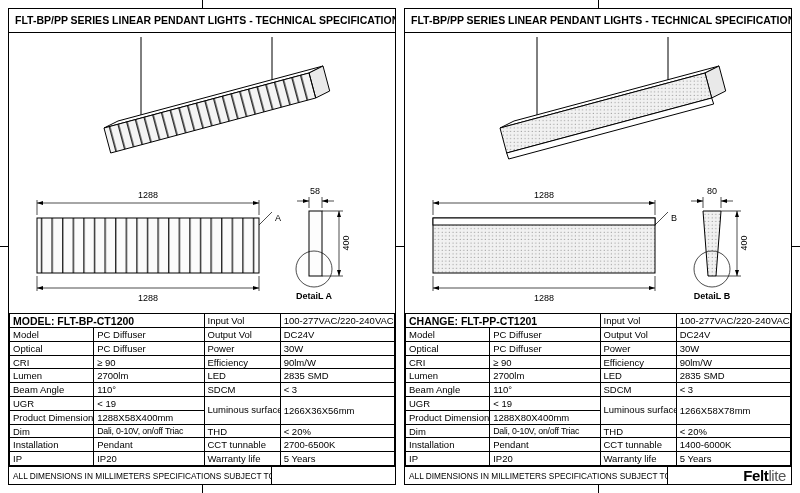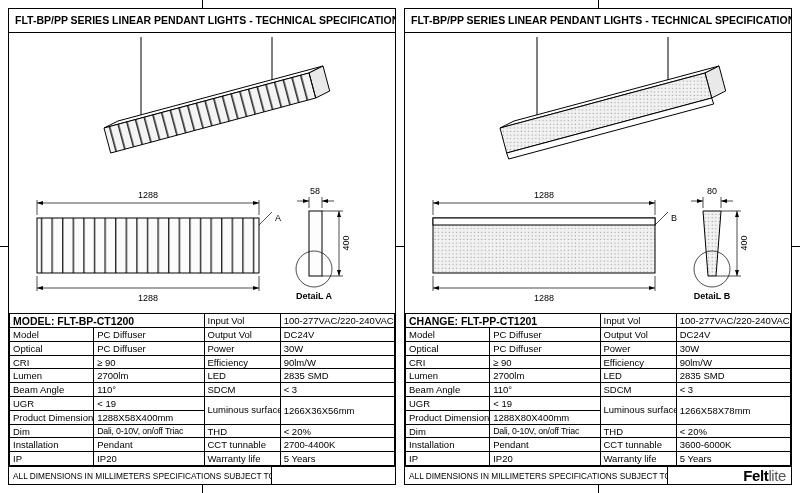--- a/index.html
+++ b/index.html
@@ -178,21 +178,21 @@
       <tr>
         <td>Dim</td>
         <td class="tight">Dali, 0-10V, on/off Triac</td>
         <td>THD</td>
         <td>&lt; 20%</td>
       </tr>
       <tr>
         <td>Installation</td>
         <td>Pendant</td>
         <td>CCT tunnable</td>
-        <td>2700-4400K</td>
+        <td>2700-6500K</td>
       </tr>
       <tr>
         <td>IP</td>
         <td>IP20</td>
         <td>Warranty life</td>
         <td>5 Years</td>
       </tr>
     </tbody>
   </table>
 
@@ -324,21 +324,21 @@
       <tr>
         <td>Dim</td>
         <td class="tight">Dali, 0-10V, on/off Triac</td>
         <td>THD</td>
         <td>&lt; 20%</td>
       </tr>
       <tr>
         <td>Installation</td>
         <td>Pendant</td>
         <td>CCT tunnable</td>
-        <td>3600-6000K</td>
+        <td>1400-6000K</td>
       </tr>
       <tr>
         <td>IP</td>
         <td>IP20</td>
         <td>Warranty life</td>
         <td>5 Years</td>
       </tr>
     </tbody>
   </table>
 

